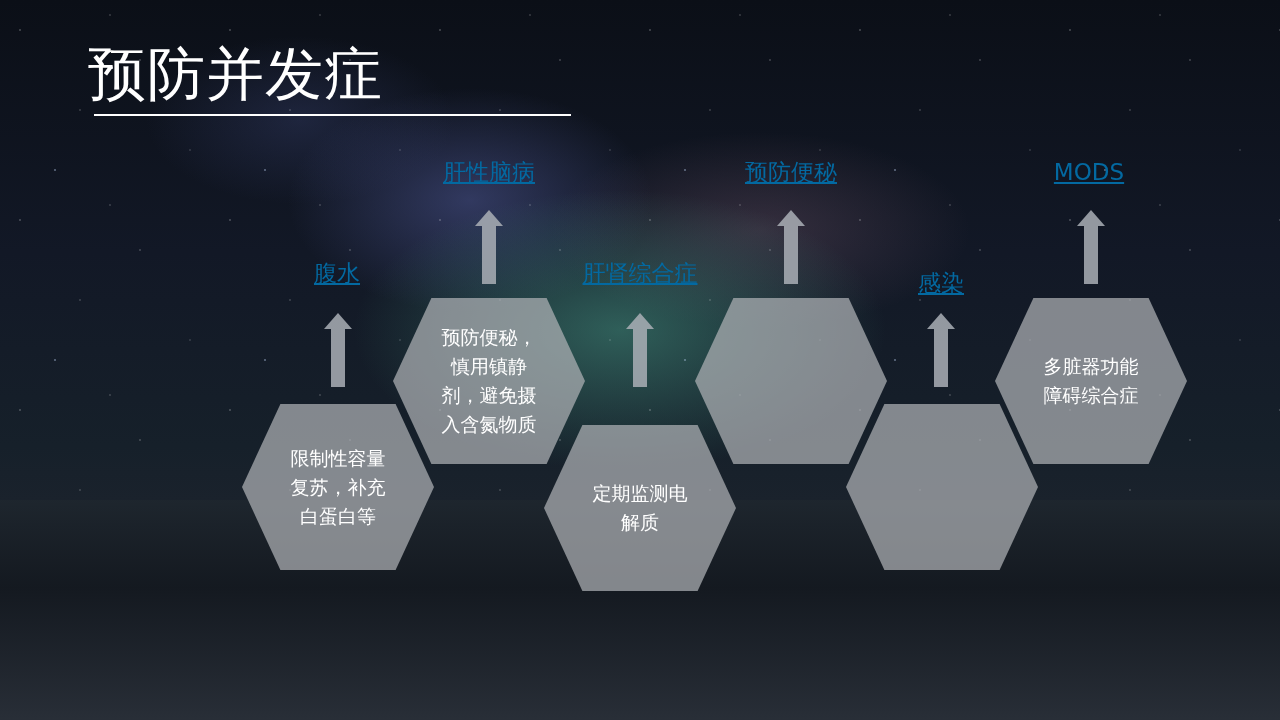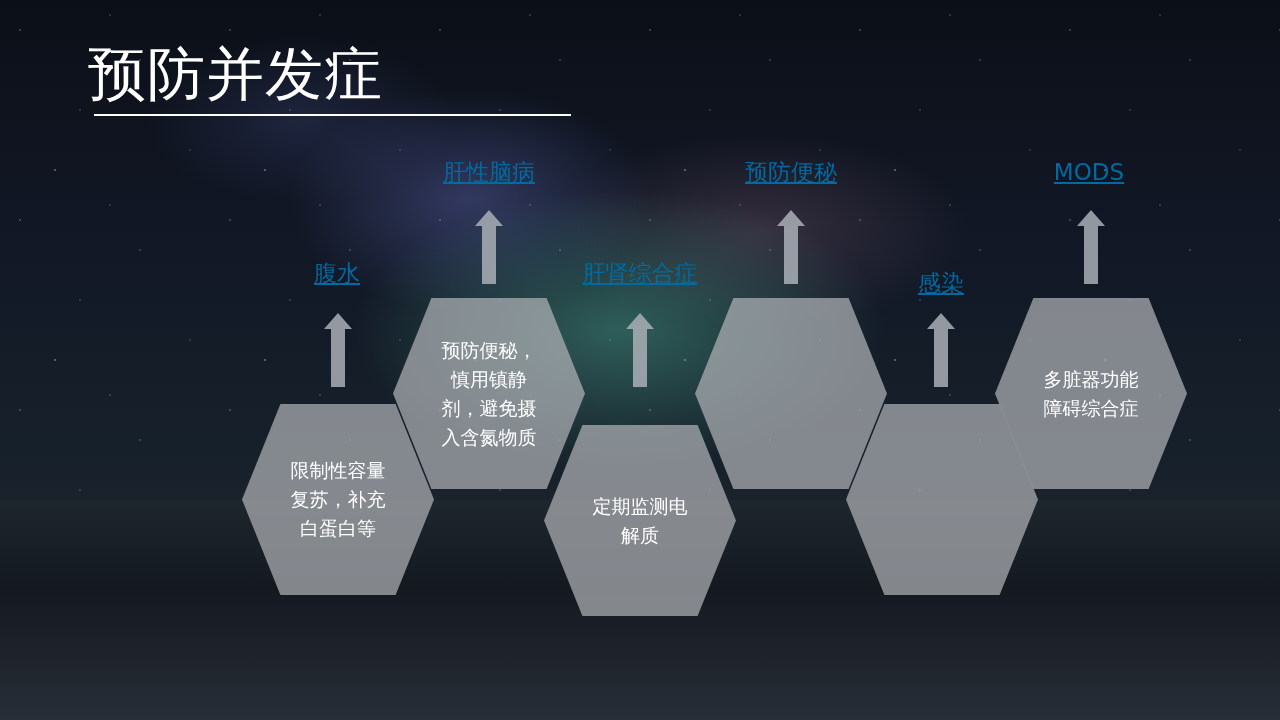--- a/index.html
+++ b/index.html
@@ -32,21 +32,21 @@
   }
   .title {
     position:absolute; left:88px; top:44px;
     font-size:58px; line-height:60px; font-weight:400; letter-spacing:1px;
     white-space:nowrap;
   }
   .title-rule {
     position:absolute; left:94px; top:114px; width:477px; height:2px; background:#ffffff;
   }
   .hex {
-    position:absolute; width:192px; height:191px;
+    position:absolute; width:192px; height:166px;
     clip-path: polygon(20% 0%, 80% 0%, 100% 50%, 80% 100%, 20% 100%, 0% 50%);
     background: rgba(175,178,182,0.72);
     display:flex; align-items:center; justify-content:center;
   }
   .hex-text {
     width:100px; text-align:center; font-size:19px; line-height:29px;
     color:#ffffff; word-break:break-all;
   }
   .arrow {
     position:absolute; width:28px; height:74px;

